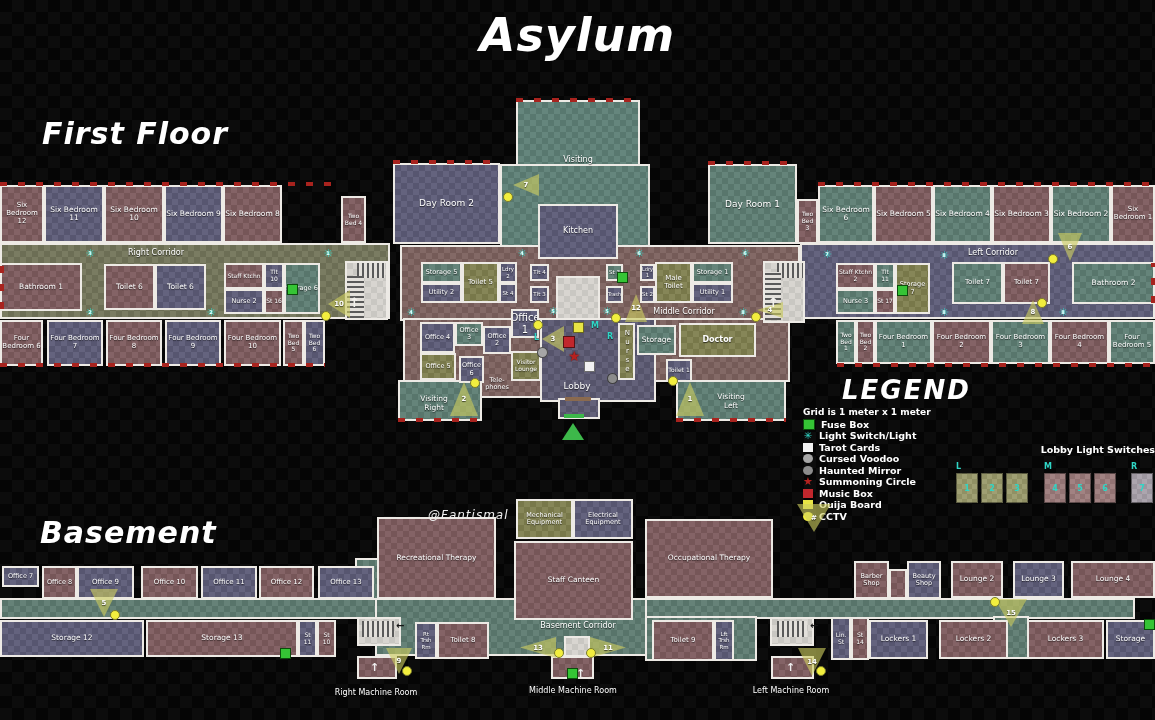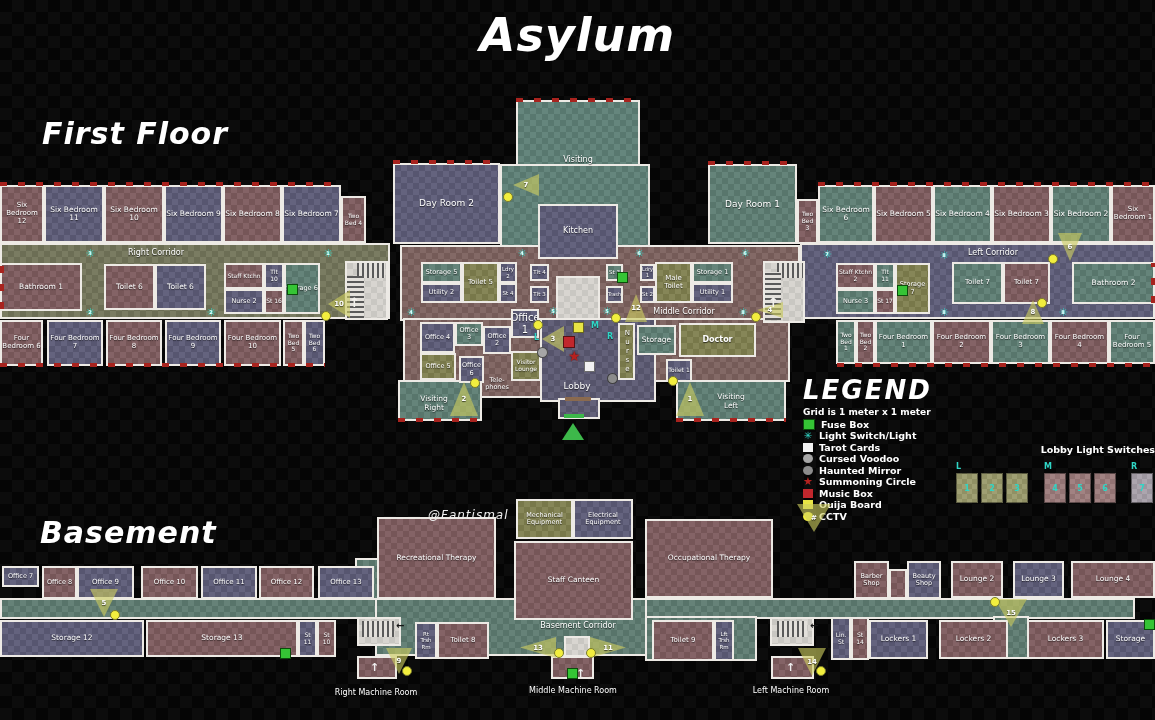--- a/index.html
+++ b/index.html
@@ -32,21 +32,21 @@
   .circ{position:absolute;border-radius:50%;border:1px solid rgba(0,0,0,.55);}
   .glyph{position:absolute;line-height:1;font-weight:bold;}
   .letter{position:absolute;color:#2fd6c6;font-weight:bold;font-size:8px;text-shadow:0 1px 1px rgba(0,0,0,.7);}
   .bigstar{position:absolute;color:#b5221f;font-size:14px;line-height:1;text-shadow:0 0 2px #400;}
   .hand{font-style:italic;letter-spacing:1px;}
   #title{position:absolute;top:8px;left:0;width:100%;text-align:center;color:#fff;
     font-size:46px;font-weight:bold;}
   .floorlabel{position:absolute;color:#fff;font-size:30px;font-weight:bold;}
   #watermark{position:absolute;color:#efefef;font-size:12px;}
   #legend{position:absolute;left:803px;top:377px;width:195px;color:#fff;}
-  #legend .ltitle{font-size:26px;letter-spacing:2px;font-weight:bold;line-height:1;}
+  #legend .ltitle{font-size:26px;letter-spacing:2px;font-weight:bold;line-height:1;margin-left:39px;}
   #legend .lnote{font-size:9px;font-weight:bold;margin:4px 0 2px 0;}
   #legend .lrow{display:flex;align-items:center;gap:6px;height:10px;margin:1.5px 0;font-size:9.5px;font-weight:bold;}
   #legend .ic{width:10px;height:10px;display:flex;align-items:center;justify-content:center;flex:0 0 10px;}
   #switchpanel{position:absolute;left:950px;top:444px;width:205px;}
   #switchpanel .sptitle{text-align:right;color:#fff;font-size:9.5px;font-weight:bold;}
   .swgroup{position:absolute;}
   .swlabel{color:#2fd6c6;font-size:8px;font-weight:bold;margin-bottom:2px;}
   .swrow{display:flex;gap:3px;}
   .swbox{width:20px;height:28px;border:1px solid rgba(0,0,0,.4);display:flex;align-items:center;
     justify-content:center;color:#2fd6c6;font-size:8px;font-weight:bold;
@@ -129,21 +129,20 @@
     <div class="bg" style="left: 645px; top: 598px; width: 490px; height: 21px; background-color: rgb(94, 123, 113);"></div>
     <div class="bg" style="left: 645px; top: 616px; width: 112px; height: 45px; background-color: rgb(94, 123, 113);"></div>
     <div class="bg" style="left: 993px; top: 616px; width: 36px; height: 43px; background-color: rgb(94, 123, 113);"></div>
     <div class="bg" style="left: 357px; top: 617px; width: 44px; height: 29px; background-color: rgb(214, 211, 206);"></div>
     <div class="bg" style="left: 770px; top: 617px; width: 44px; height: 29px; background-color: rgb(214, 211, 206);"></div>
     <div class="room" style="left: 0px; top: 185px; width: 44px; height: 58px; background-color: rgb(125, 91, 94); font-size: 7px;">Six Bedroom 12</div>
     <div class="room" style="left: 44px; top: 185px; width: 60px; height: 58px; background-color: rgb(92, 91, 119);">Six Bedroom 11</div>
     <div class="room" style="left: 104px; top: 185px; width: 60px; height: 58px; background-color: rgb(125, 91, 94);">Six Bedroom 10</div>
     <div class="room" style="left: 164px; top: 185px; width: 59px; height: 58px; background-color: rgb(92, 91, 119);">Six Bedroom 9</div>
     <div class="room" style="left: 223px; top: 185px; width: 59px; height: 58px; background-color: rgb(125, 91, 94);">Six Bedroom 8</div>
-    <div class="room" style="left: 282px; top: 185px; width: 59px; height: 58px; background-color: rgb(92, 91, 119);">Six Bedroom 7</div>
     <div class="room" style="left: 341px; top: 196px; width: 25px; height: 47px; background-color: rgb(125, 91, 94); font-size: 6px;">Two Bed 4</div>
     <div class="room" style="left: 0px; top: 263px; width: 82px; height: 48px; background-color: rgb(125, 91, 94);">Bathroom 1</div>
     <div class="room" style="left: 104px; top: 264px; width: 51px; height: 46px; background-color: rgb(125, 91, 94);">Toilet 6</div>
     <div class="room" style="left: 155px; top: 264px; width: 51px; height: 46px; background-color: rgb(92, 91, 119);">Toilet 6</div>
     <div class="room" style="left: 224px; top: 263px; width: 40px; height: 26px; background-color: rgb(125, 91, 94); font-size: 6px;">Staff Ktchn</div>
     <div class="room" style="left: 224px; top: 289px; width: 40px; height: 25px; background-color: rgb(92, 91, 119); font-size: 6.5px;">Nurse 2</div>
     <div class="room" style="left: 264px; top: 263px; width: 20px; height: 26px; background-color: rgb(92, 91, 119); font-size: 6px;">Tlt 10</div>
     <div class="room" style="left: 264px; top: 289px; width: 20px; height: 25px; background-color: rgb(125, 91, 94); font-size: 6px;">St 16</div>
     <div class="room" style="left: 284px; top: 263px; width: 36px; height: 51px; background-color: rgb(93, 125, 115); font-size: 6.5px;">Storage 6</div>
     <div class="room" style="left: 0px; top: 320px; width: 43px; height: 46px; background-color: rgb(125, 91, 94); font-size: 7px;">Four Bedroom 6</div>

